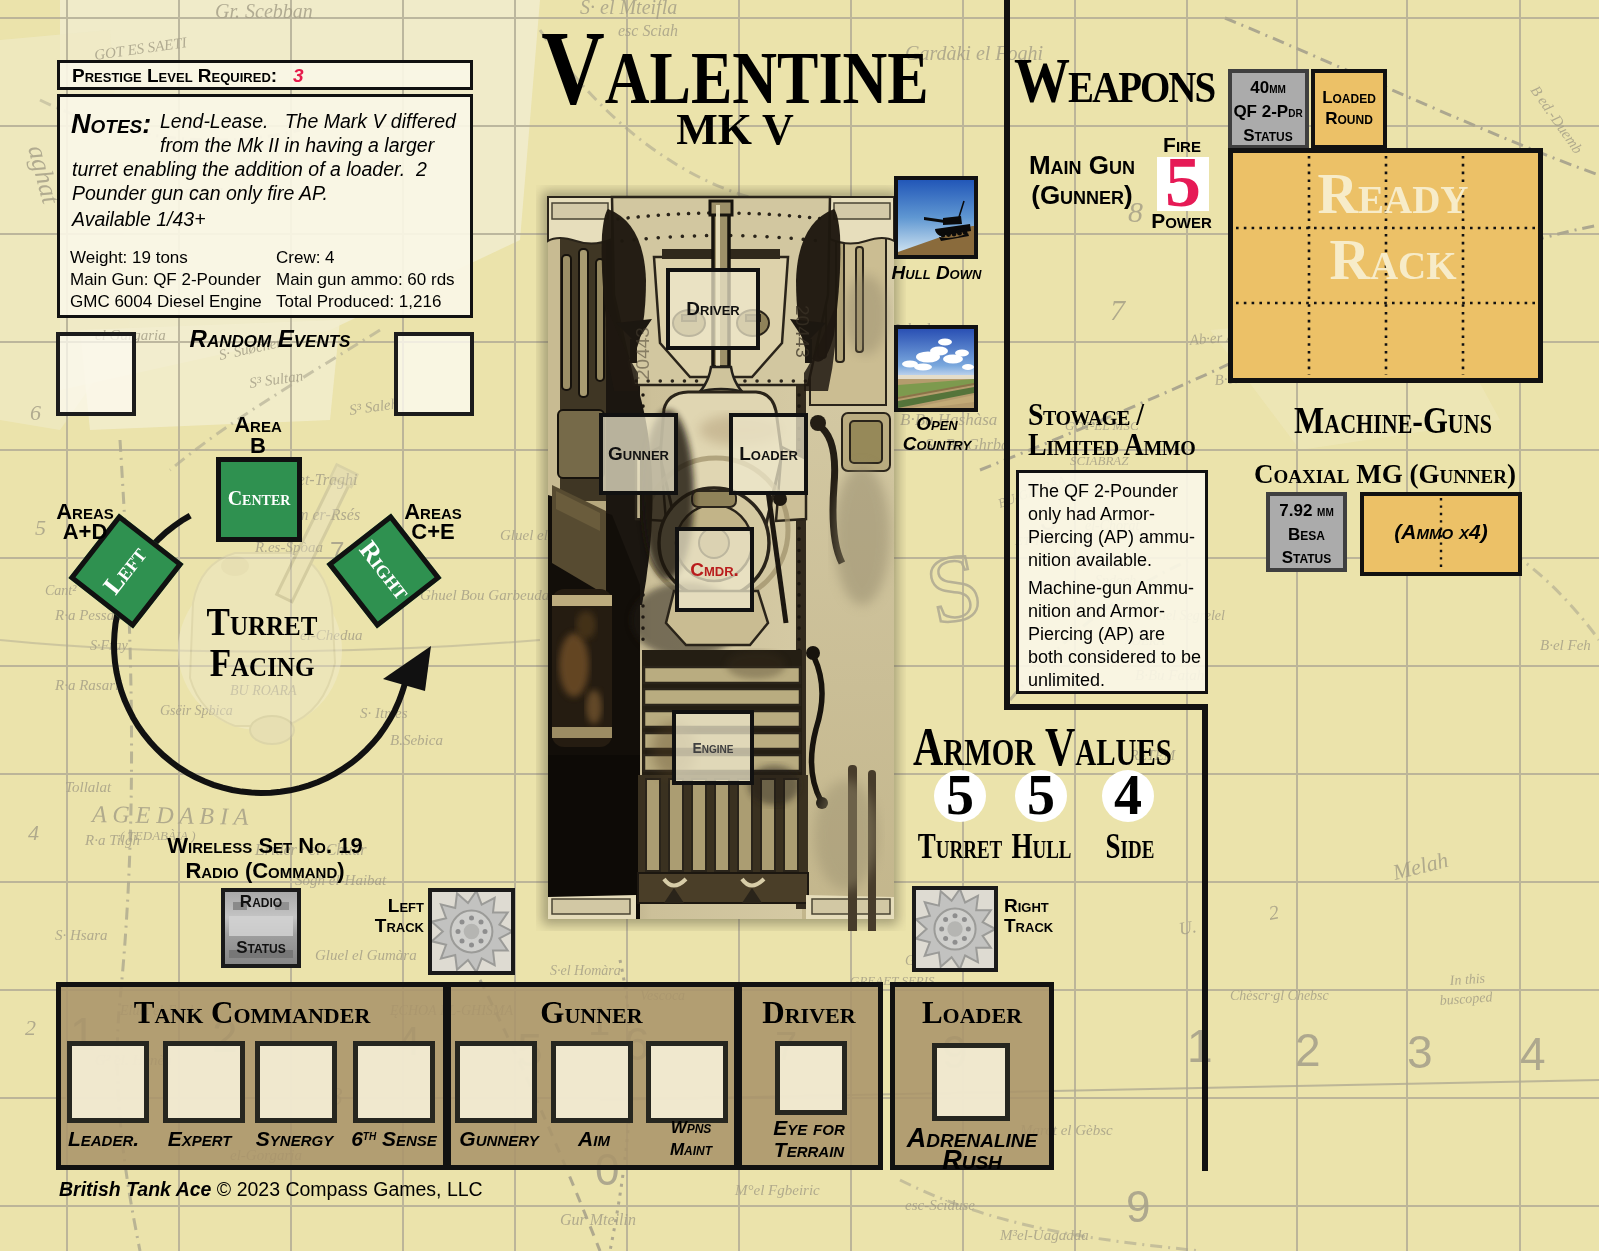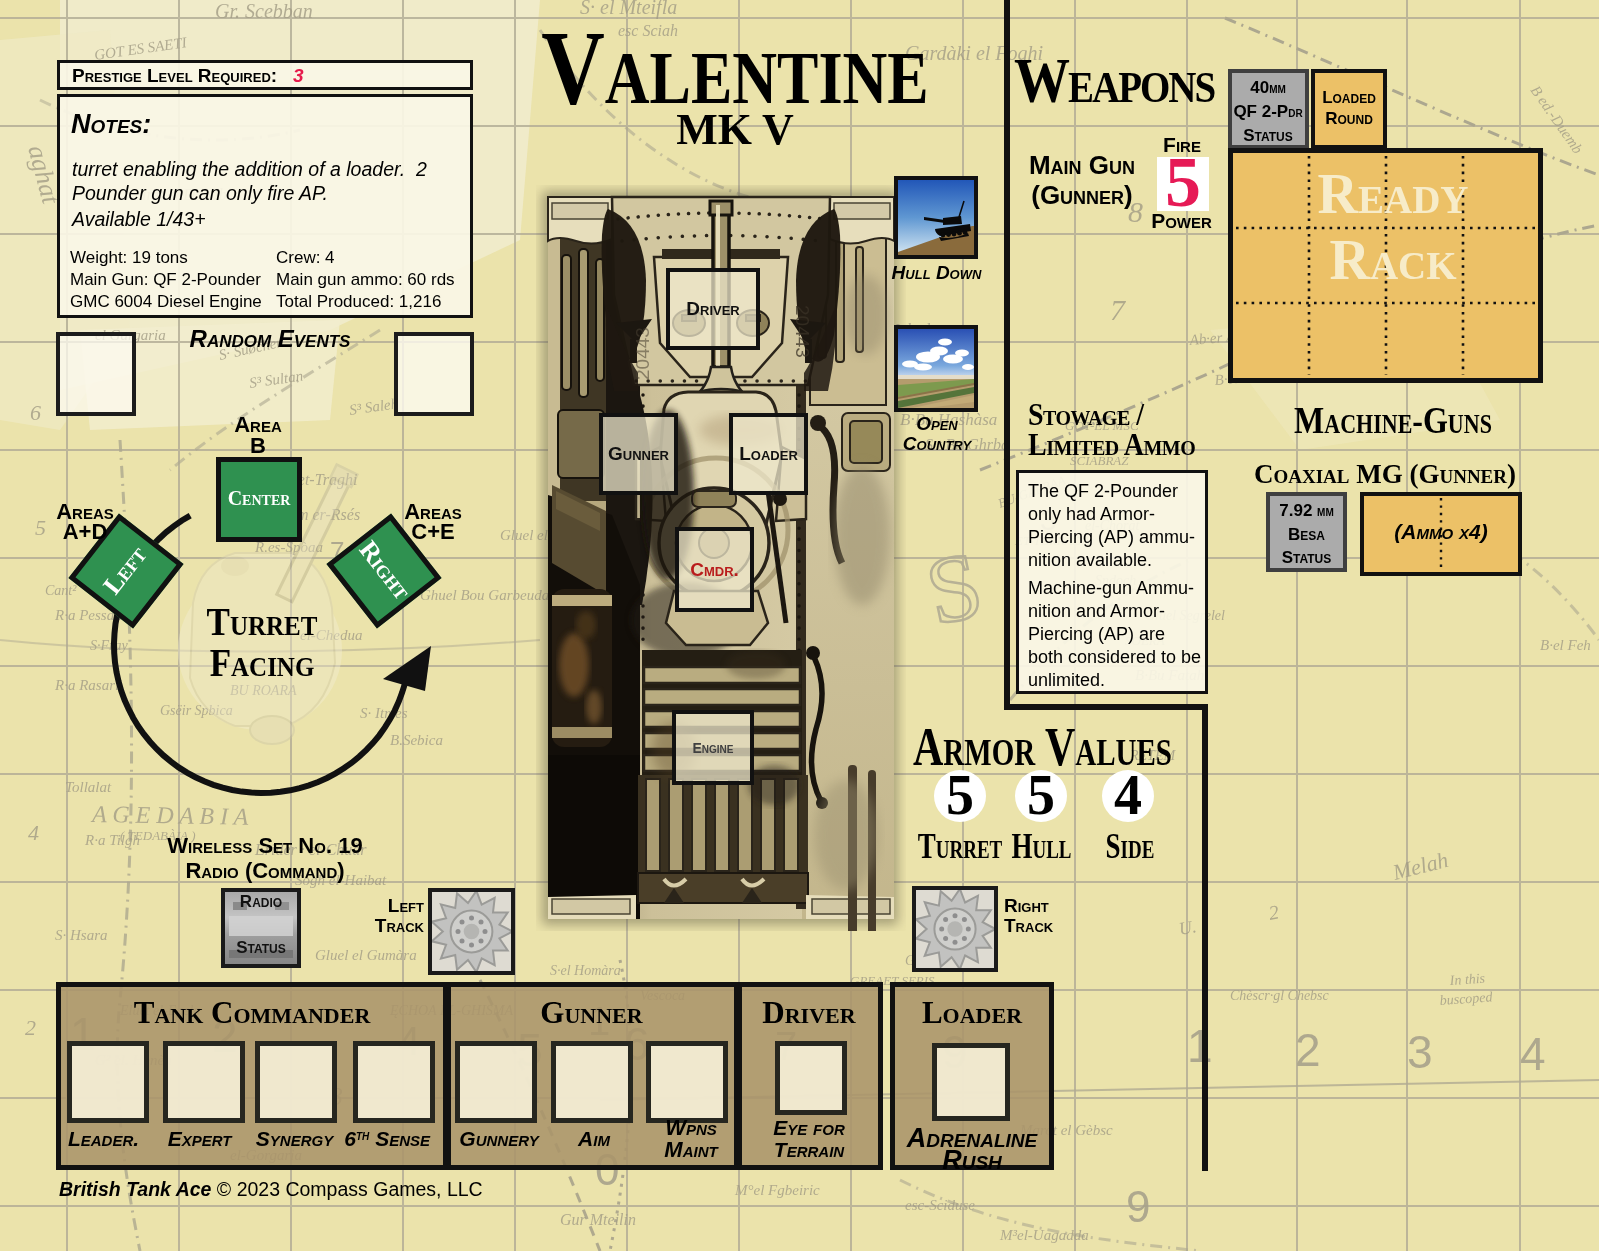--- a/index.html
+++ b/index.html
@@ -160,20 +160,21 @@
       <text x="330" y="560" font-size="26" style="font-family:Liberation Sans,sans-serif;fill:#a8a28b" opacity="0.9">7</text>
       <text x="935" y="625" font-size="95" style="font-family:Liberation Serif,serif;fill:none;stroke:#b2ac93;stroke-width:2.5" opacity="0.9" transform="rotate(-12 935 625)">S</text>
     </svg>
 
 <div class="abs cream" style="left:57px;top:60px;width:416px;height:30px;">
       <div class="hd" style="position:absolute;left:12px;top:2px;font-size:19px;">Prestige Level Required:<span style="color:#e6194b;font-style:italic;">&nbsp;&nbsp; 3</span></div>
     </div>
 
 <div class="abs cream" style="left:57px;top:94px;width:416px;height:224px;">
       <div class="lbl" style="position:absolute;left:11px;top:12px;font-size:27px;">Notes:</div>
+      <div style="position:absolute;left:100px;top:12px;font-style:italic;font-size:19.5px;line-height:24px;">Lend-Lease. &nbsp;&nbsp;The Mark V differed<br>from the Mk II in having a larger</div>
       <div style="position:absolute;left:12px;top:60px;font-style:italic;font-size:19.5px;line-height:24px;">turret enabling the addition of a loader. &nbsp;2<br>Pounder gun can only fire AP.</div>
       <div style="position:absolute;left:12px;top:111px;font-style:italic;font-size:19.5px;">Available 1/43+</div>
       <div style="position:absolute;left:10px;top:150px;font-size:17px;line-height:22px;">Weight: 19 tons<br>Main Gun: QF 2-Pounder<br>GMC 6004 Diesel Engine</div>
       <div style="position:absolute;left:216px;top:150px;font-size:17px;line-height:22px;">Crew: 4<br>Main gun ammo: 60 rds<br>Total Produced: 1,216</div>
     </div>
 
 <div class="abs lbl" style="left:150px;top:325px;width:240px;font-size:24px;text-align:center;">Random Events</div>
 
 <div class="abs" style="left:56px;top:332px;width:80px;height:84px;background:rgba(252,250,240,0.75);border:4px solid #1c1c1c;"></div>
 
@@ -543,31 +544,31 @@
 
 <div class="abs" style="left:56px;top:982px;width:392px;height:188px;background:rgba(170,148,106,0.88);border:5px solid #111;">
       <div class="stencil" style="position:absolute;left:0;top:8px;width:382px;text-align:center;font-size:31px;">Tank Commander</div>
       <div style="position:absolute;left:6px;top:54px;width:82px;height:82px;background:rgba(250,245,222,0.85);border:5px solid #26261f;"></div>
       <div style="position:absolute;left:102px;top:54px;width:82px;height:82px;background:rgba(250,245,222,0.85);border:5px solid #26261f;"></div>
       <div style="position:absolute;left:194px;top:54px;width:82px;height:82px;background:rgba(250,245,222,0.85);border:5px solid #26261f;"></div>
       <div style="position:absolute;left:292px;top:54px;width:82px;height:82px;background:rgba(250,245,222,0.85);border:5px solid #26261f;"></div>
       <div class="lbl" style="position:absolute;left:-5px;top:140px;width:95px;text-align:center;font-size:21px;">Leader.</div>
       <div class="lbl" style="position:absolute;left:91px;top:140px;width:95px;text-align:center;font-size:21px;">Expert</div>
       <div class="lbl" style="position:absolute;left:181px;top:140px;width:105px;text-align:center;font-size:21px;">Synergy</div>
-      <div class="lbl" style="position:absolute;left:269px;top:140px;width:100px;text-align:right;font-size:21px;">6<span style="font-size:14px;vertical-align:6px;">th</span> Sense</div>
+      <div class="lbl" style="position:absolute;left:283px;top:140px;width:100px;text-align:center;font-size:21px;">6<span style="font-size:14px;vertical-align:6px;">th</span> Sense</div>
     </div>
 
 <div class="abs" style="left:448px;top:982px;width:291px;height:188px;background:rgba(170,148,106,0.88);border:5px solid #111;border-left-width:3px;">
       <div class="stencil" style="position:absolute;left:0;top:8px;width:281px;text-align:center;font-size:31px;">Gunner</div>
       <div style="position:absolute;left:4px;top:54px;width:82px;height:82px;background:rgba(250,245,222,0.85);border:5px solid #26261f;"></div>
       <div style="position:absolute;left:100px;top:54px;width:82px;height:82px;background:rgba(250,245,222,0.85);border:5px solid #26261f;"></div>
       <div style="position:absolute;left:195px;top:54px;width:82px;height:82px;background:rgba(250,245,222,0.85);border:5px solid #26261f;"></div>
       <div class="lbl" style="position:absolute;left:0px;top:140px;width:96px;text-align:center;font-size:21px;">Gunnery</div>
       <div class="lbl" style="position:absolute;left:98px;top:140px;width:90px;text-align:center;font-size:21px;">Aim</div>
-      <div class="lbl" style="position:absolute;left:192px;top:130px;width:96px;text-align:center;font-size:22px;line-height:22px;">Wpns<br>Maint</div>
+      <div class="lbl" style="position:absolute;left:192px;top:130px;width:96px;text-align:center;font-size:17px;line-height:22px;">Wpns<br>Maint</div>
     </div>
 
 <div class="abs" style="left:739px;top:982px;width:144px;height:188px;background:rgba(170,148,106,0.88);border:5px solid #111;border-left-width:3px;">
       <div class="stencil" style="position:absolute;left:0;top:8px;width:134px;text-align:center;font-size:31px;">Driver</div>
       <div style="position:absolute;left:33px;top:54px;width:72px;height:74px;background:rgba(250,245,222,0.85);border:5px solid #26261f;"></div>
       <div class="lbl" style="position:absolute;left:0px;top:130px;width:134px;text-align:center;font-size:21px;line-height:22px;">Eye for<br>Terrain</div>
     </div>
 
 <div class="abs" style="left:890px;top:982px;width:164px;height:188px;background:rgba(170,148,106,0.88);border:5px solid #111;">
       <div class="stencil" style="position:absolute;left:0;top:8px;width:154px;text-align:center;font-size:31px;">Loader</div>

